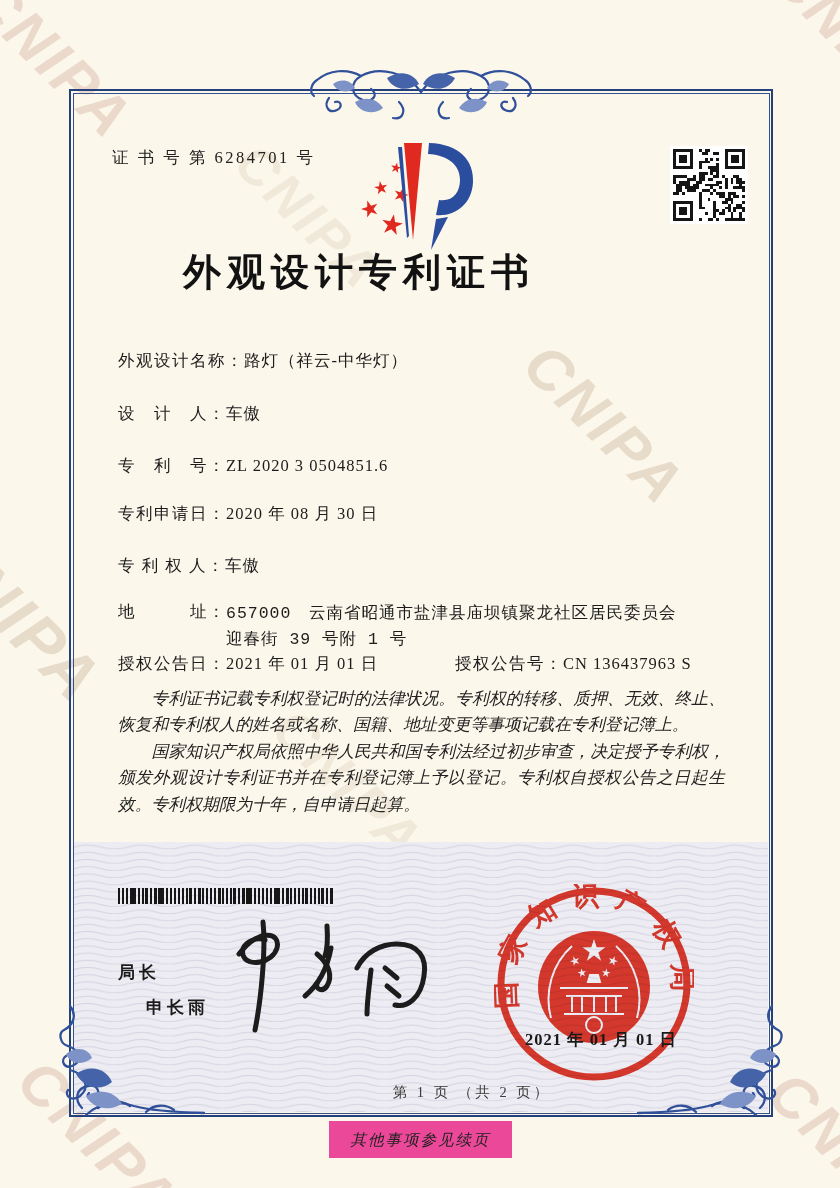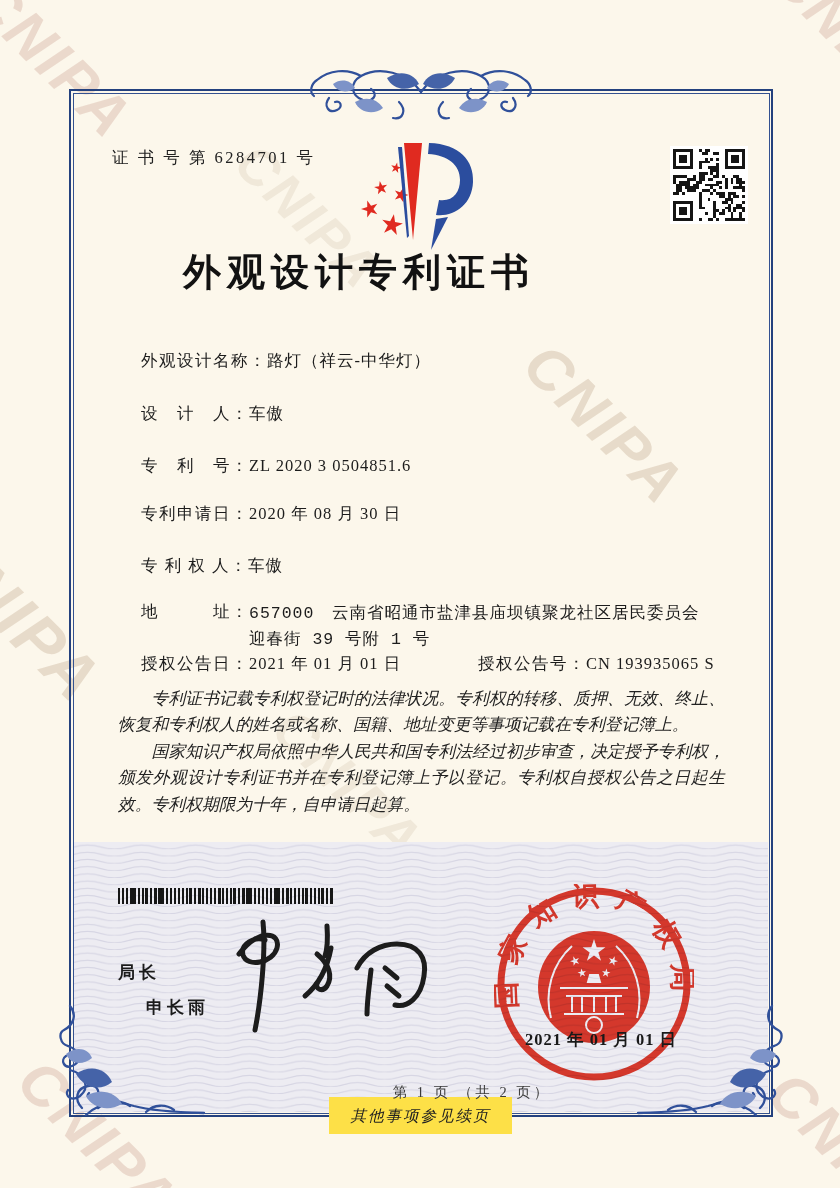--- a/index.html
+++ b/index.html
@@ -41,21 +41,21 @@
   
   .cert-no{position:absolute;left:112px;top:147px;z-index:5;
            font-size:16.5px;letter-spacing:2.5px;color:#222;}
   .logo{position:absolute;left:352px;top:140px;width:125px;height:112px;z-index:5;}
   .qr{position:absolute;left:670px;top:146px;background:#fff;padding:3px;z-index:5;line-height:0;}
   .doc-title{position:absolute;left:70px;top:247px;width:578px;text-align:center;z-index:5;
              font-size:38px;font-weight:700;letter-spacing:6px;color:#121212;}
 
   .row{position:absolute;left:118px;z-index:5;font-size:16.5px;letter-spacing:1px;
        color:#1c1c1c;white-space:nowrap;}
-  .row .flabel{letter-spacing:1.5px;margin-left:23px;}
+  .row .flabel{letter-spacing:1.5px;}
   .r1{top:350px;} .r2{top:403px;} .r3{top:455px;} .r4{top:503px;}
   .r5{top:555px;} .r6{top:601px;white-space:normal;width:600px;}
   .r7{top:653px;width:610px;}
   .addr-wrap{display:flex;align-items:flex-start;}
   .addr-lines{line-height:25.5px;font-family:Liberation Mono, monospace;}
   .grant-no-group{position:absolute;left:337px;top:0;}
 
   .paras{position:absolute;left:118px;top:686px;width:607px;z-index:5;
          font-size:16.8px;line-height:26.4px;color:#222;text-align:justify;font-style:italic;}
   .paras p{margin:0;text-indent:2em;}
@@ -74,21 +74,21 @@
       font-size:17px;font-weight:600;letter-spacing:4px;color:#1b1b1b;margin-left:28px;}
   .signature{position:absolute;left:205px;top:910px;width:245px;height:128px;z-index:5;}
 
   .seal{position:absolute;left:494px;top:884px;width:200px;height:200px;z-index:6;
         opacity:.95;mix-blend-mode:multiply;}
   .seal-date{position:absolute;left:516px;top:1029px;width:170px;text-align:center;z-index:7;
         font-size:16.5px;font-weight:600;letter-spacing:1px;color:#191919;}
 
   .page-info{position:absolute;left:70px;top:1083px;width:804px;text-align:center;z-index:5;
         font-size:14.5px;letter-spacing:3px;color:#3a3a3a;}
-  .cont-box{position:absolute;left:329px;top:1097px;width:183px;height:37px;background:#fde047;z-index:4;}
+  .cont-box{position:absolute;left:329px;top:1121px;width:183px;height:37px;background:#ec4899;z-index:4;}
   .cont-box span{display:block;line-height:37px;text-align:center;
         font-size:15.5px;font-style:italic;letter-spacing:2px;color:#222;}
 </style>
 </head>
 <body>
 
 <svg width="0" height="0" style="position:absolute">
   <defs>
     <path id="st" d="M0,-1 L0.2245,-0.309 0.951,-0.309 0.3633,0.118 0.5878,0.809 0,0.382 -0.5878,0.809 -0.3633,0.118 -0.951,-0.309 -0.2245,-0.309 Z"></path>
     <g id="halfScroll">
@@ -197,21 +197,21 @@
         <span>657000　云南省昭通市盐津县庙坝镇聚龙社区居民委员会</span><br>
         <span>迎春街 39 号附 1 号</span>
       </span>
     </div>
   </div>
   <div class="row r7">
     <span>
       <span class="flabel">授权公告日：</span><span class="fvalue">2021 年 01 月 01 日</span>
     </span>
     <span class="grant-no-group">
-      <span class="flabel">授权公告号：</span><span class="fvalue">CN 193935065 S</span>
+      <span class="flabel">授权公告号：</span><span class="fvalue">CN 136437963 S</span>
     </span>
   </div>
 
   <div class="paras">
     <p>专利证书记载专利权登记时的法律状况。专利权的转移、质押、无效、终止、恢复和专利权人的姓名或名称、国籍、地址变更等事项记载在专利登记簿上。</p>
     <p>国家知识产权局依照中华人民共和国专利法经过初步审查，决定授予专利权，颁发外观设计专利证书并在专利登记簿上予以登记。专利权自授权公告之日起生效。专利权期限为十年，自申请日起算。</p>
   </div>
 
   <div class="barcode"></div>
   <div class="officer-title">局长</div>

